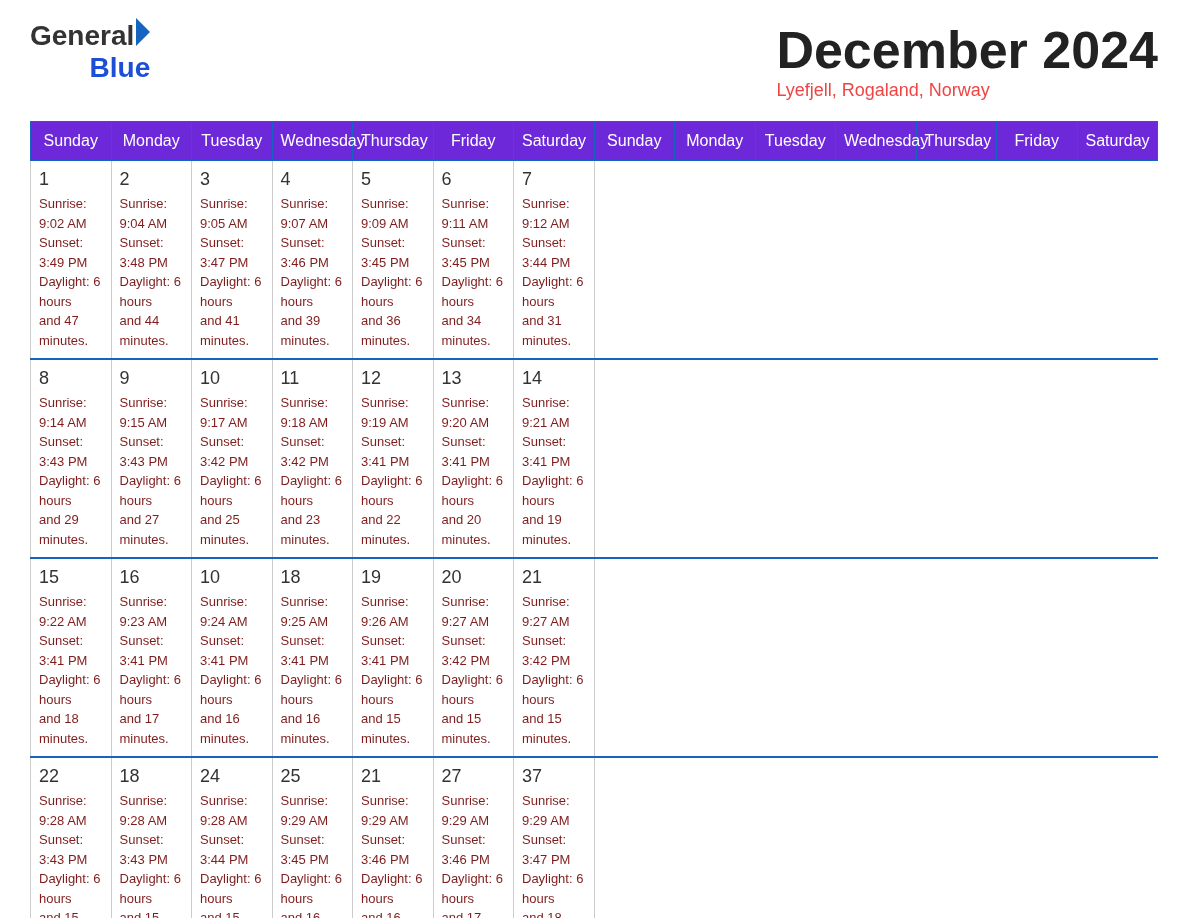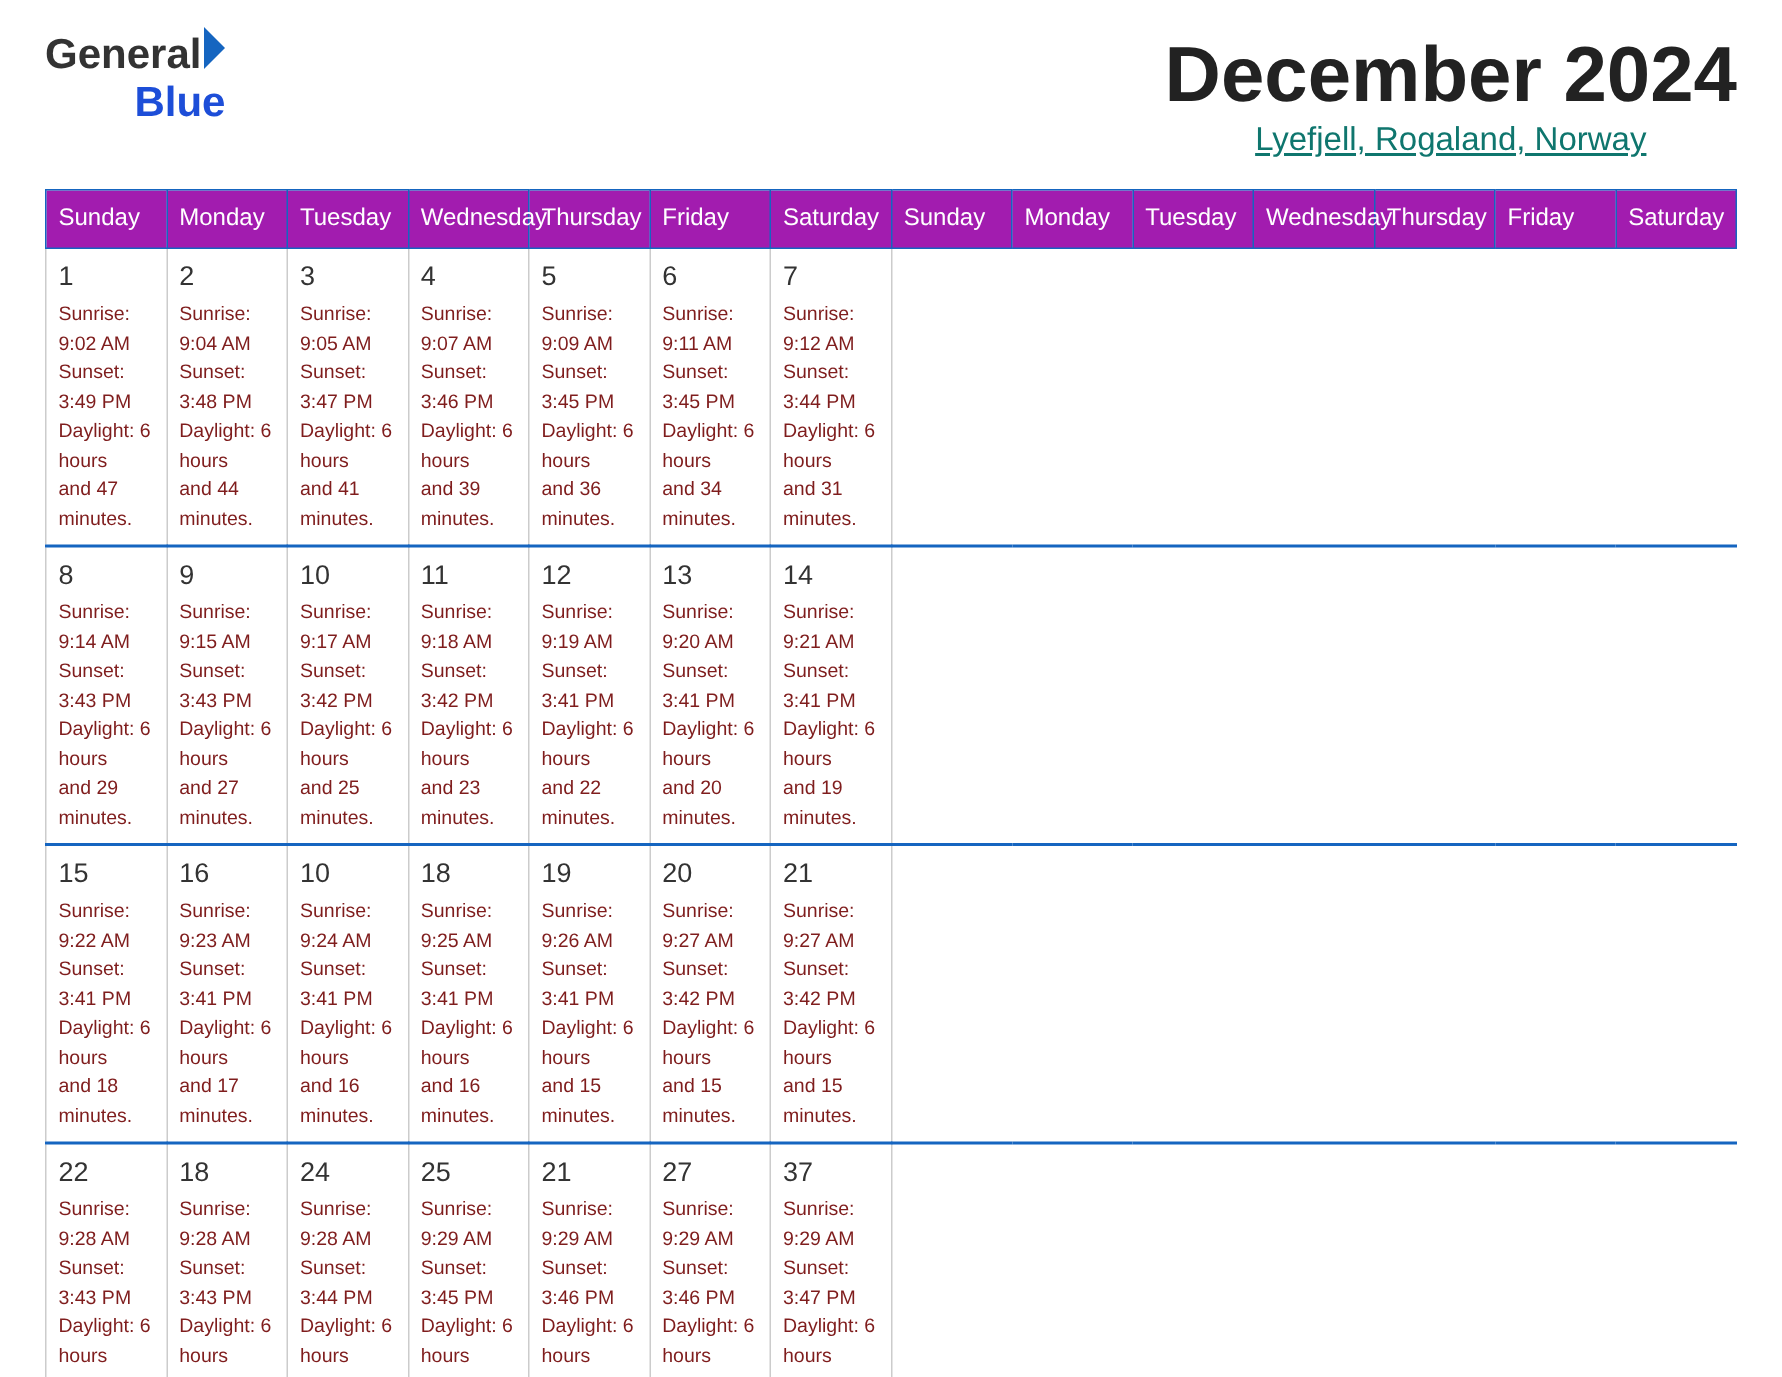--- a/index.html
+++ b/index.html
@@ -38,45 +38,44 @@
     .logo-wrapper {
       display: flex;
       flex-direction: column;
       align-items: flex-end;
     }
     .logo-row {
       display: flex;
       align-items: center;
     }
     .title-block {
-      text-align: center;
+      text-align: left;
     }
     .title-block h1 {
       font-size: 52px;
       font-weight: bold;
       color: #222;
     }
     .title-block h2 {
-      font-size: 22px;
+      font-size: 18px;
       font-weight: normal;
-      color: #0f766e;
-      text-decoration: underline;
+      color: #ef4444;
     }
     table {
       width: 100%;
       border-collapse: collapse;
       table-layout: fixed;
     }
     thead tr th {
-      background-color: #a21caf;
+      background-color: #6d28d9;
       color: #fff;
       padding: 10px 8px;
       font-size: 16px;
       font-weight: normal;
-      text-align: left;
+      text-align: center;
       border: 1px solid #1565C0;
     }
     tbody tr td {
       vertical-align: top;
       padding: 8px 8px;
       font-size: 13px;
       color: #333;
       border: 1px solid #ccc;
       min-height: 100px;
       height: 110px;

